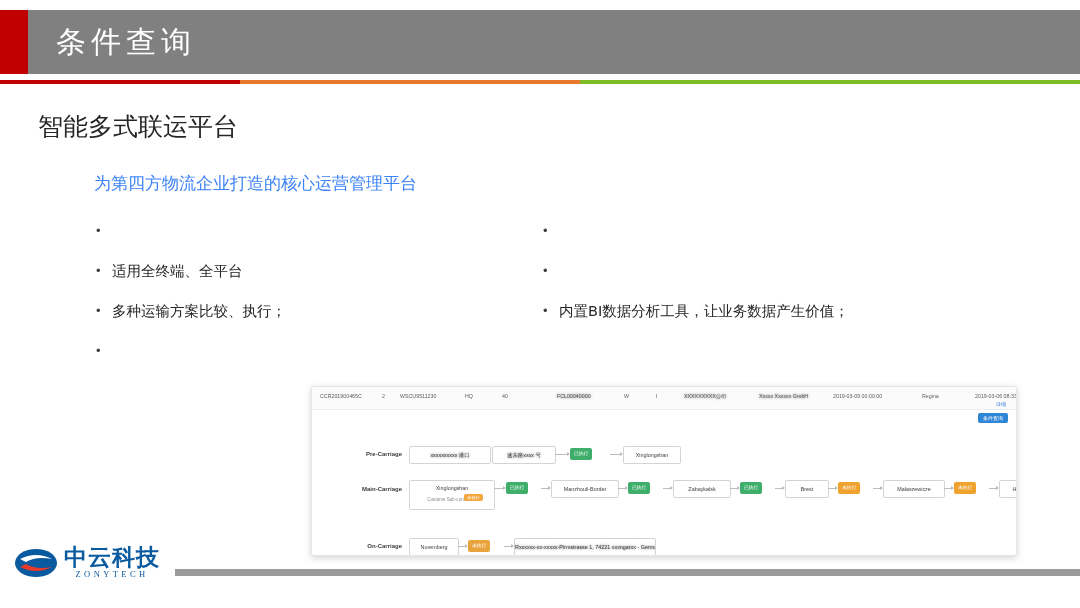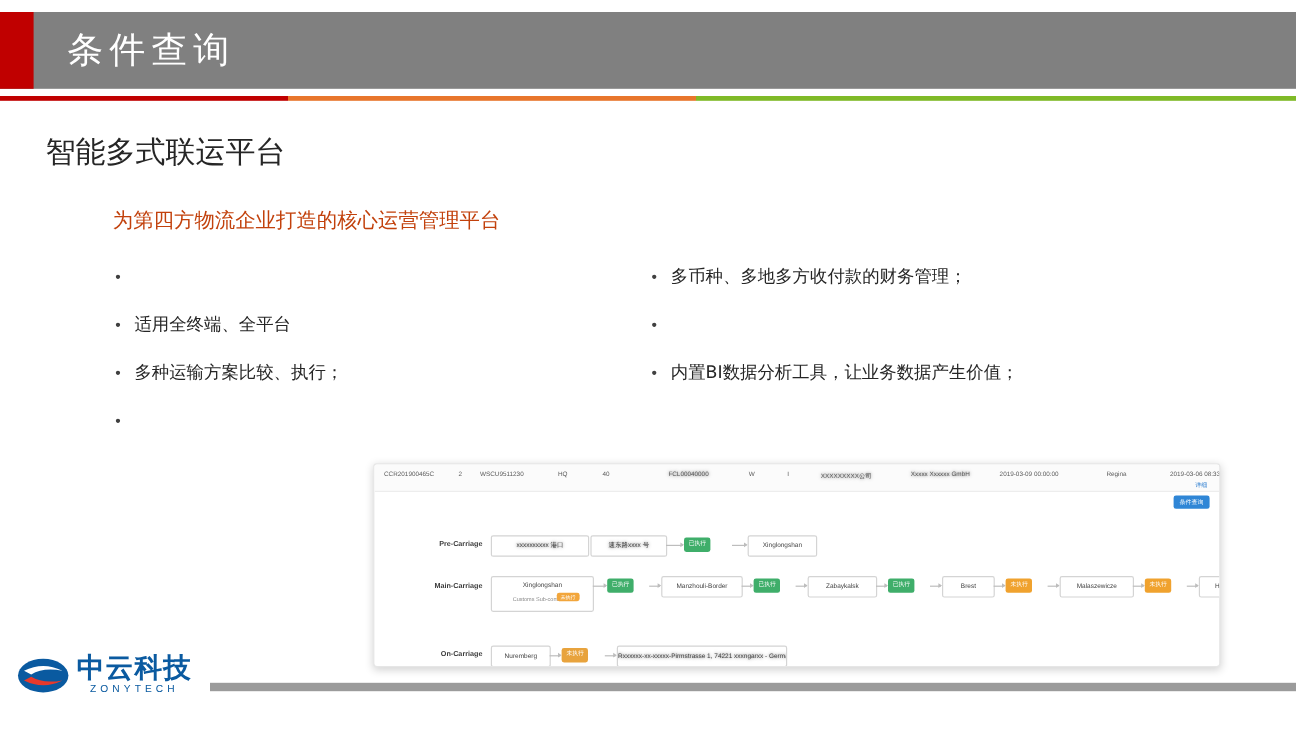--- a/index.html
+++ b/index.html
@@ -50,21 +50,21 @@
     position: absolute;
     left: 38px; top: 110px;
     font-size: 25px;
     color: #262626;
     font-family: "DejaVu Sans", sans-serif;
   }
   .sub-title {
     position: absolute;
     left: 94px; top: 172px;
     font-size: 17px;
-    color: #c2410c;
+    color: #3b82f6;
     font-family: "DejaVu Sans", sans-serif;
   }
 
   .bullets {
     position: absolute;
     top: 222px;
   }
   .bullets.col-left  { left: 96px; width: 430px; }
   .bullets.col-right { left: 543px; width: 470px; }
 
@@ -217,21 +217,21 @@
     color: #0a5aa0;
     letter-spacing: 1px;
     line-height: 23px;
     font-family: "DejaVu Sans", sans-serif;
   }
   .logo-text-en {
     font-size: 8.5px;
     color: #0a5aa0;
     letter-spacing: 3.4px;
     text-align: center;
-    font-family: Liberation Sans, sans-serif;
+    font-family: Liberation Serif, serif;
   }
 </style>
 </head>
 <body>
 
 <div class="header-band"></div>
 <div class="header-red-tab"></div>
 <div class="header-title">条件查询</div>
 <div class="rule rule-red"></div>
 <div class="rule rule-orng"></div>
@@ -253,21 +253,20 @@
     <span class="bullet-text">多种运输方案比较、执行；</span>
   </div>
   <div class="bullet-row">
     <span class="bullet-dot">•</span>
   </div>
 </div>
 
 <div class="bullets col-right">
   <div class="bullet-row">
     <span class="bullet-dot">•</span>
-    <span class="bullet-text">多币种、多地多方收付款的财务管理；</span>
   </div>
   <div class="bullet-row">
     <span class="bullet-dot">•</span>
   </div>
   <div class="bullet-row">
     <span class="bullet-dot">•</span>
     <span class="bullet-text">内置BI数据分析工具，让业务数据产生价值；</span>
   </div>
 </div>
 

